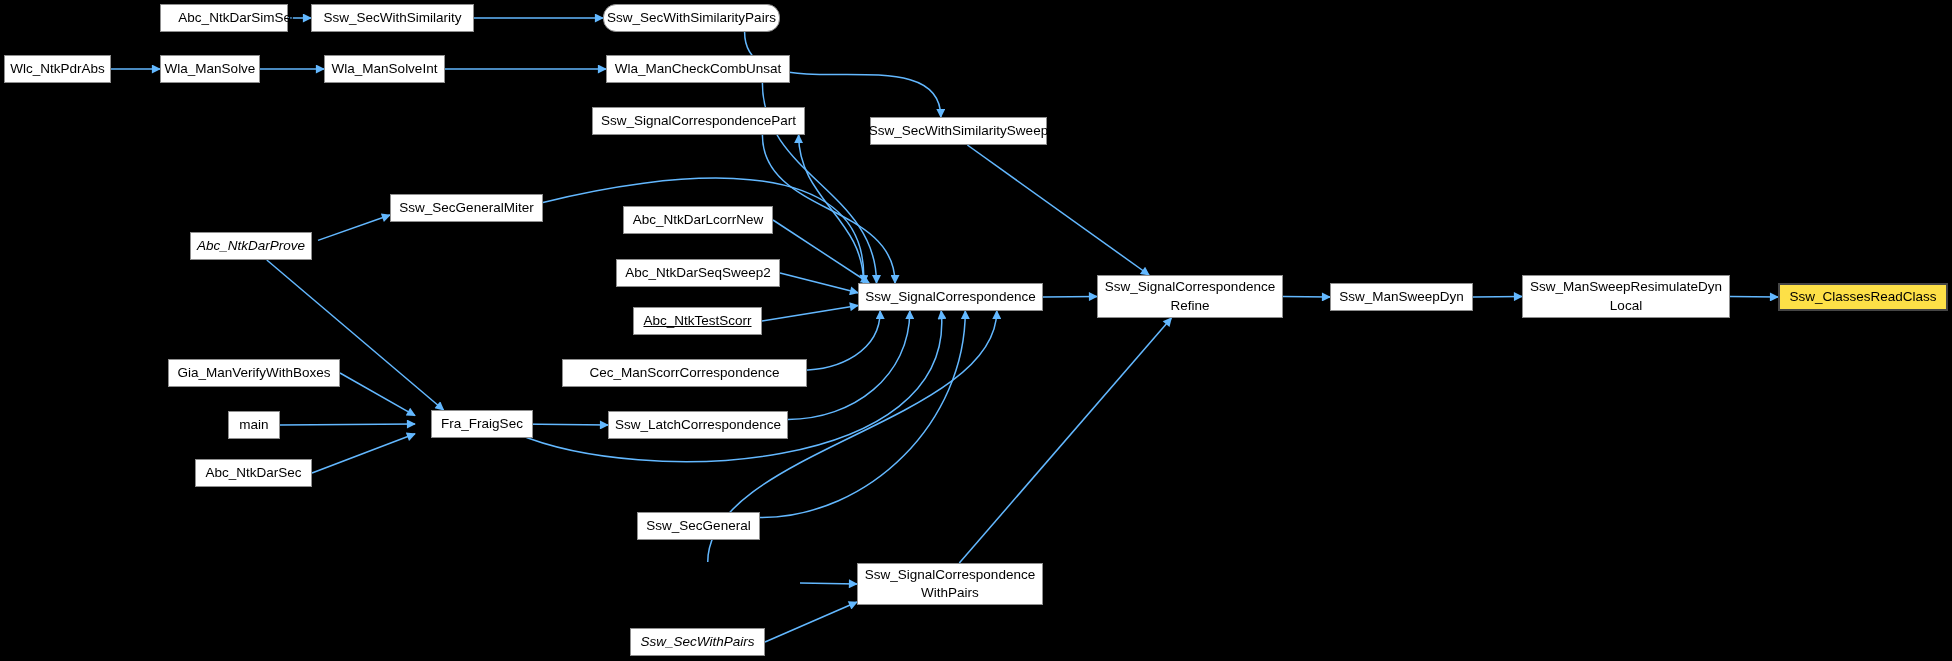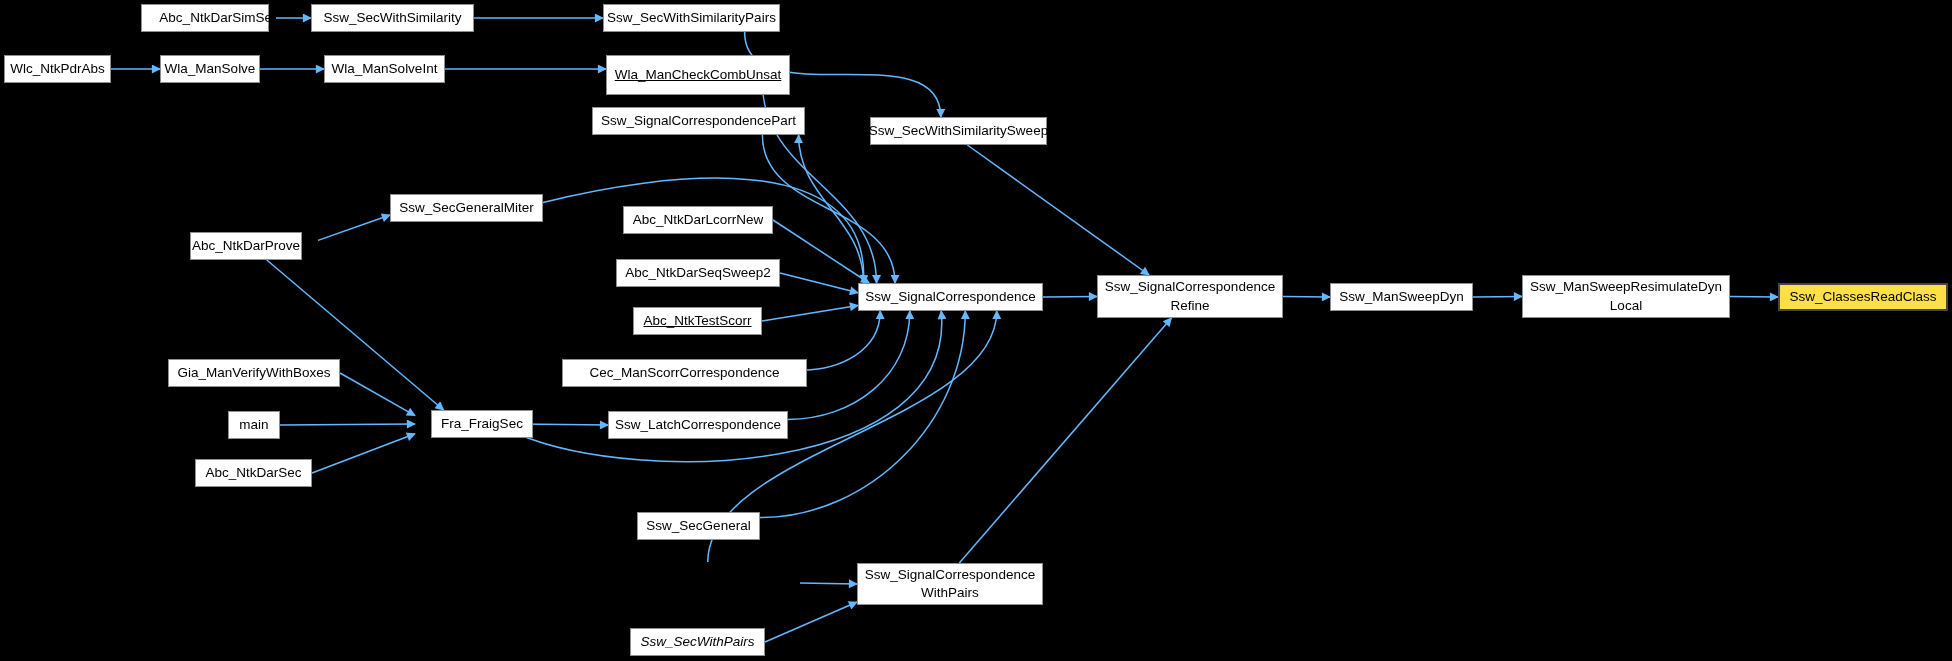--- a/index.html
+++ b/index.html
@@ -57,31 +57,31 @@
       <path d="M707.75,562 C707.75,452 996.75,421 996.75,311" class="edge" stroke="#63b8ff" marker-end="url(#arrow)"></path>
       <path d="M800,583 L857,584" class="edge" stroke="#63b8ff" marker-end="url(#arrow)"></path>
       <path d="M765,642 L857,602.06" class="edge" stroke="#63b8ff" marker-end="url(#arrow)"></path>
       <path d="M959.3,563 L1171.4,318" class="edge" stroke="#63b8ff" marker-end="url(#arrow)"></path>
       <path d="M1043,297 L1097,296.5" class="edge" stroke="#63b8ff" marker-end="url(#arrow)"></path>
       <path d="M1283,296.5 L1330,297" class="edge" stroke="#63b8ff" marker-end="url(#arrow)"></path>
       <path d="M1473,297 L1522,296.5" class="edge" stroke="#63b8ff" marker-end="url(#arrow)"></path>
       <path d="M1730,296.5 L1778,297" class="edge" stroke="#63b8ff" marker-end="url(#arrow)"></path>
     </svg>
 
-<div class="node" style="left: 141px; top: 4px; width: 128px; height: 28px; padding-left: 28px;">Abc_NtkDarSimSec</div>
+<div class="node" style="left: 160px; top: 4px; width: 128px; height: 28px; padding-left: 28px;">Abc_NtkDarSimSec</div>
     <div class="node" style="left: 311px; top: 4px; width: 163px; height: 28px;">Ssw_SecWithSimilarity</div>
-    <div class="node" style="left: 603px; top: 4px; width: 177px; height: 28px;">Ssw_SecWithSimilarityPairs</div>
+    <div class="node" style="left: 603px; top: 4px; width: 177px; height: 28px; border-radius: 13px;">Ssw_SecWithSimilarityPairs</div>
     <div class="node" style="left: 4px; top: 55px; width: 107px; height: 28px;">Wlc_NtkPdrAbs</div>
     <div class="node" style="left: 160px; top: 55px; width: 100px; height: 28px;">Wla_ManSolve</div>
     <div class="node" style="left: 324px; top: 55px; width: 121px; height: 28px;">Wla_ManSolveInt</div>
-    <div class="node" style="left: 606px; top: 55px; width: 184px; height: 40px; text-decoration: underline;">Wla_ManCheckCombUnsat</div>
+    <div class="node" style="left: 606px; top: 55px; width: 184px; height: 28px;">Wla_ManCheckCombUnsat</div>
     <div class="node" style="left: 592px; top: 107px; width: 213px; height: 28px;">Ssw_SignalCorrespondencePart</div>
     <div class="node" style="left: 870px; top: 117px; width: 177px; height: 28px;">Ssw_SecWithSimilaritySweep</div>
     <div class="node" style="left: 390px; top: 194px; width: 153px; height: 28px;">Ssw_SecGeneralMiter</div>
-    <div class="node" style="left: 190px; top: 232px; width: 112px; height: 28px;">Abc_NtkDarProve</div>
+    <div class="node" style="left: 190px; top: 232px; width: 122px; height: 28px; font-style: italic;">Abc_NtkDarProve</div>
     <div class="node" style="left: 623px; top: 206px; width: 150px; height: 28px;">Abc_NtkDarLcorrNew</div>
     <div class="node" style="left: 616px; top: 259px; width: 164px; height: 28px;">Abc_NtkDarSeqSweep2</div>
     <div class="node" style="left: 633px; top: 307px; width: 129px; height: 28px; text-decoration: underline;">Abc_NtkTestScorr</div>
     <div class="node" style="left: 562px; top: 359px; width: 245px; height: 28px;">Cec_ManScorrCorrespondence</div>
     <div class="node" style="left: 608px; top: 411px; width: 180px; height: 28px;">Ssw_LatchCorrespondence</div>
     <div class="node" style="left: 168px; top: 359px; width: 172px; height: 28px;">Gia_ManVerifyWithBoxes</div>
     <div class="node" style="left: 228px; top: 411px; width: 52px; height: 28px;">main</div>
     <div class="node" style="left: 195px; top: 459px; width: 117px; height: 28px;">Abc_NtkDarSec</div>
     <div class="node" style="left: 415px; top: 410px; width: 102px; height: 28px; margin-left: 16px;">Fra_FraigSec</div>
     <div class="node" style="left: 637px; top: 512px; width: 123px; height: 28px;">Ssw_SecGeneral</div>

